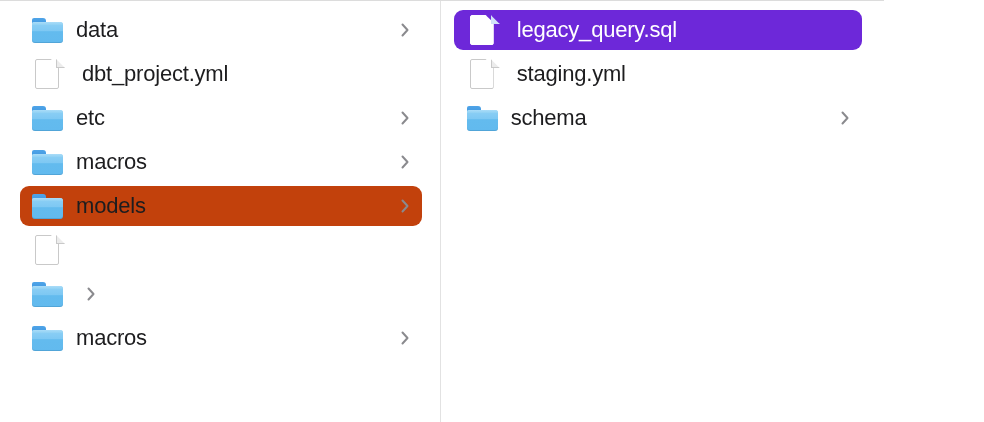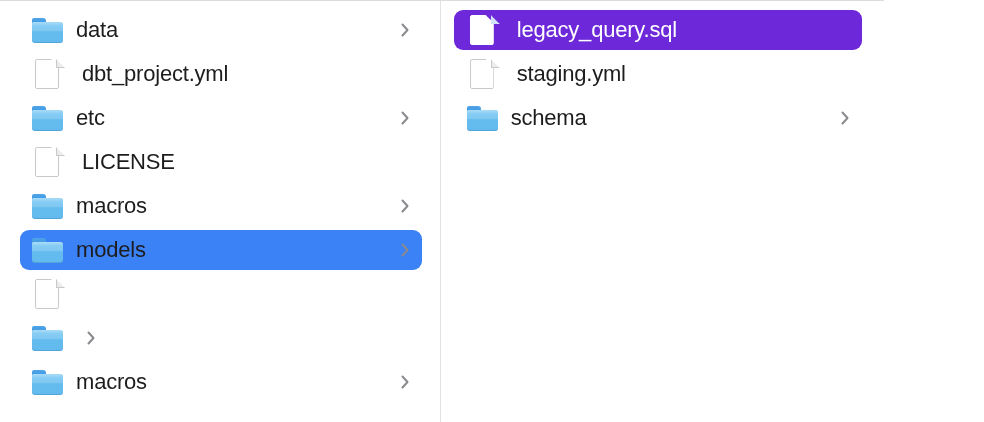--- a/index.html
+++ b/index.html
@@ -58,21 +58,21 @@
     padding-left: 12px;
     padding-right: 10px;
   }
   .col-right .row {
     margin-left: 13px;
     margin-right: 22px;
     padding-left: 13px;
   }
 
   .row.selected-inactive {
-    background: #3b82f6;
+    background: #c2410c;
   }
   .row.selected-active {
     background: #6d28d9;
   }
 
   .icon {
     width: 30px;
     height: 30px;
     flex: 0 0 30px;
     position: relative;
@@ -229,28 +229,20 @@
             <span class="fldr-lip"></span>
           </span>
           <span class="label">etc</span>
           <span class="chevron-icon">
             <svg viewBox="0 0 14 20">
               <path d="M4.5 4.5 L9.5 10 L4.5 15.5"></path>
             </svg>
           </span>
         </div>
         <div class="row">
-          <span class="icon file-icon">
-            <span class="doc-body"></span>
-            <span class="doc-fold"></span>
-          </span>
-          <span class="label">LICENSE</span>
-          <span class="chevron-spacer"></span>
-        </div>
-        <div class="row">
           <span class="icon folder-icon">
             <span class="fldr-back"></span>
             <span class="fldr-front"></span>
             <span class="fldr-lip"></span>
           </span>
           <span class="label">macros</span>
           <span class="chevron-icon">
             <svg viewBox="0 0 14 20">
               <path d="M4.5 4.5 L9.5 10 L4.5 15.5"></path>
             </svg>

